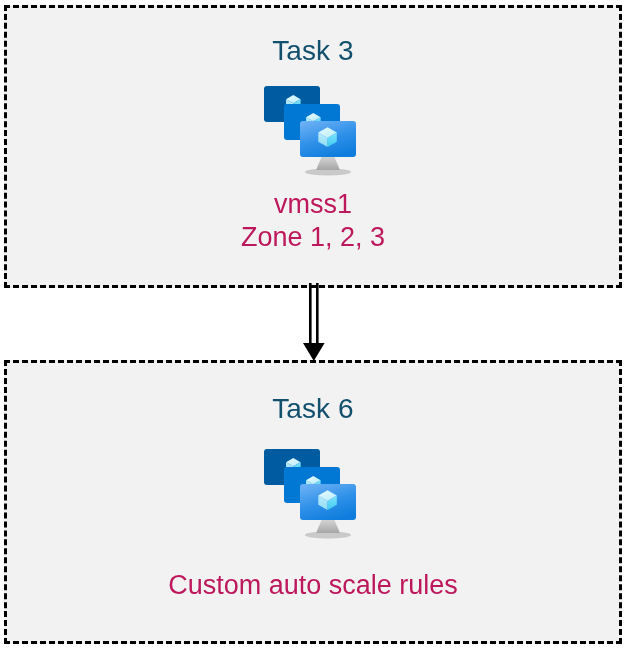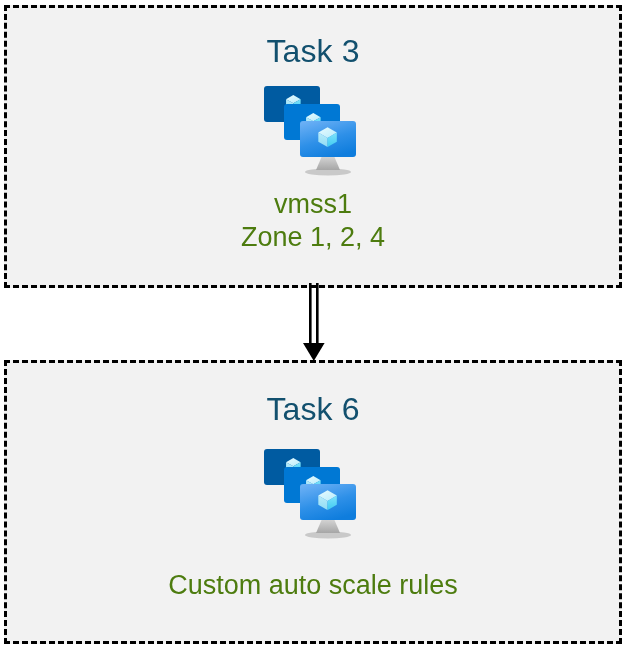--- a/index.html
+++ b/index.html
@@ -41,31 +41,31 @@
   }
   #box-task4 {
     left: 4px;
     top: 360px;
     width: 618px;
     height: 284px;
   }
 
   .task-title {
     color: #12506e;
-    font-size: 32px;
+    font-size: 28px;
     line-height: 32px;
     font-weight: 400;
     letter-spacing: 0.1px;
     white-space: nowrap;
   }
   #box-task3 .task-title { margin-top: 27px; }
   #box-task4 .task-title { margin-top: 30px; }
 
   .task-label {
-    color: #4d7c0f;
+    color: #be185d;
     font-size: 27px;
     line-height: 33px;
     font-weight: 400;
     text-align: center;
     white-space: nowrap;
   }
 
   .labels-stack {
     display: flex;
     flex-direction: column;
@@ -148,21 +148,21 @@
         <g transform="translate(55,42) scale(0.66)">
           <path d="M16 2 L30 10 L16 18 L2 10 Z" fill="url(#cubeTop3)"></path>
           <path d="M2 10 L16 18 L16 32 L2 24 Z" fill="url(#cubeLeft3)"></path>
           <path d="M30 10 L16 18 L16 32 L30 24 Z" fill="url(#cubeRight3)"></path>
         </g>
       </svg>
     </div>
 
     <div class="labels-stack" id="labels-task3">
       <div class="task-label">vmss1</div>
-      <div class="task-label">Zone 1, 2, 4</div>
+      <div class="task-label">Zone 1, 2, 3</div>
     </div>
   </div>
 
   <svg id="connector-arrow" viewBox="0 0 36 80">
 
     <rect x="13" y="0" width="2.6" height="62" fill="#000000"></rect>
     <rect x="20" y="0" width="2.6" height="62" fill="#000000"></rect>
 
     <path d="M7 60 L28.6 60 L17.8 78 Z" fill="#000000"></path>
   </svg>

